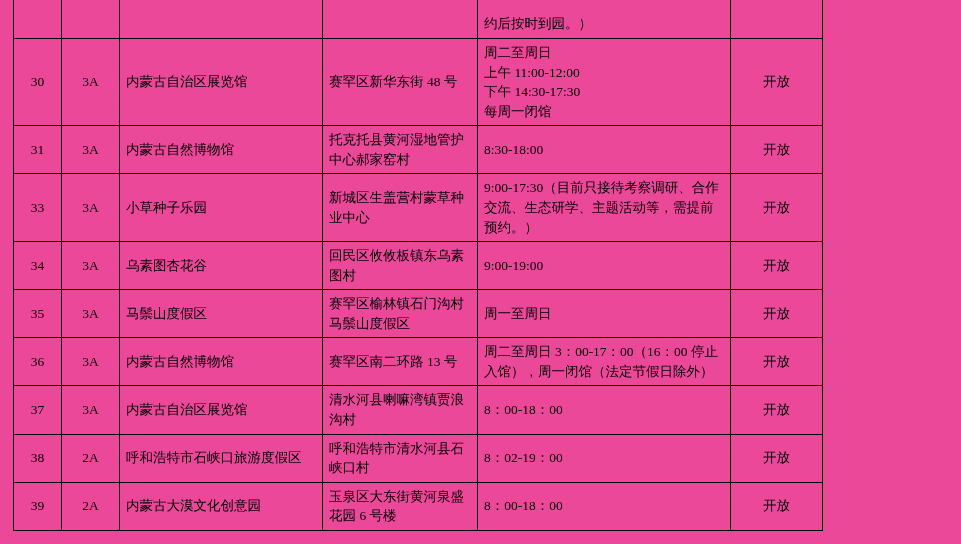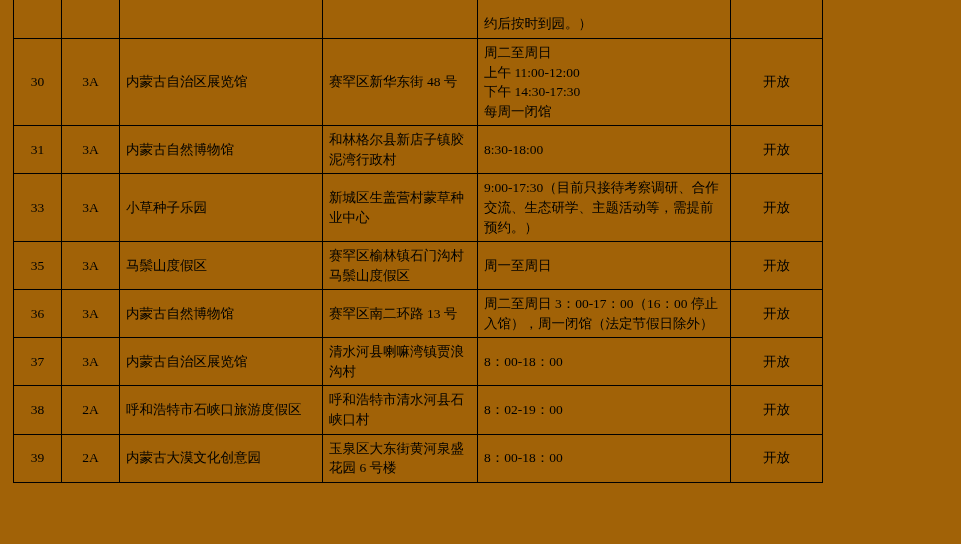--- a/index.html
+++ b/index.html
@@ -11,21 +11,21 @@
     width: 961px;
     height: 544px;
     font-family: "Liberation Serif", "DejaVu Serif", serif;
     color: #000000;
     overflow: hidden;
   }
   .sheet {
     position: relative;
     width: 961px;
     height: 544px;
-    background: #a16207;
+    background: #ec4899;
   }
   table.grid {
     border-collapse: collapse;
     table-layout: fixed;
     width: 731px;
     margin-left: 13px;
     margin-top: 0px;
   }
   table.grid td {
     border: 1px solid #000000;
@@ -97,35 +97,43 @@
           <div>下午 14:30-17:30</div>
           <div>每周一闭馆</div>
         </td>
         <td class="state">开放</td>
       </tr>
 
       <tr>
         <td class="idx">31</td>
         <td class="level">3A</td>
         <td class="name">内蒙古自然博物馆</td>
-        <td class="addr">和林格尔县新店子镇胶泥湾行政村</td>
+        <td class="addr">托克托县黄河湿地管护中心郝家窑村</td>
         <td class="time">8:30-18:00</td>
         <td class="state">开放</td>
       </tr>
 
 
       <tr>
         <td class="idx">33</td>
         <td class="level">3A</td>
         <td class="name">小草种子乐园</td>
         <td class="addr">新城区生盖营村蒙草种业中心</td>
         <td class="time">9:00-17:30（目前只接待考察调研、合作交流、生态研学、主题活动等，需提前预约。）</td>
         <td class="state">开放</td>
       </tr>
 
+      <tr>
+        <td class="idx">34</td>
+        <td class="level">3A</td>
+        <td class="name">乌素图杏花谷</td>
+        <td class="addr">回民区攸攸板镇东乌素图村</td>
+        <td class="time">9:00-19:00</td>
+        <td class="state">开放</td>
+      </tr>
 
       <tr>
         <td class="idx">35</td>
         <td class="level">3A</td>
         <td class="name">马鬃山度假区</td>
         <td class="addr">赛罕区榆林镇石门沟村马鬃山度假区</td>
         <td class="time">周一至周日</td>
         <td class="state">开放</td>
       </tr>
 

